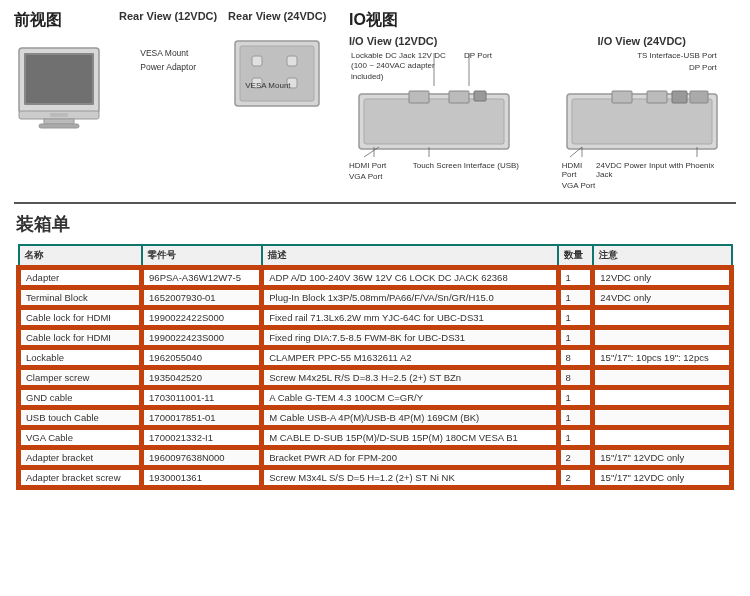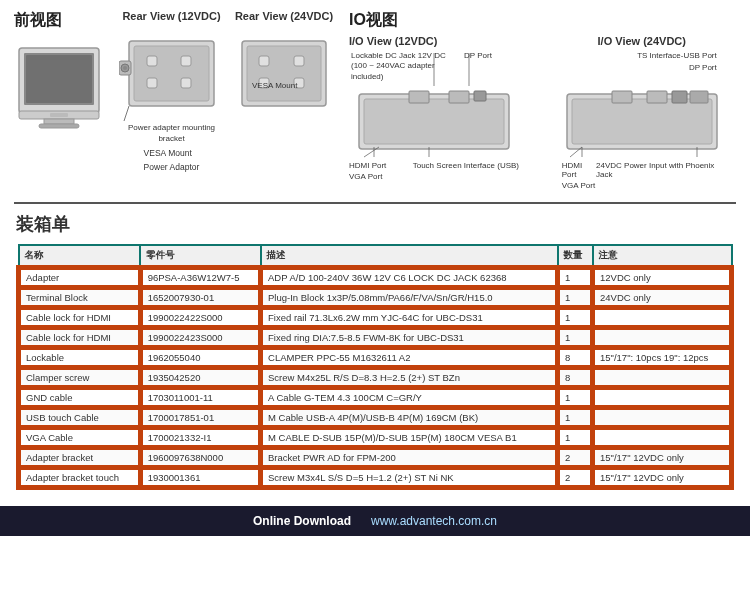--- a/index.html
+++ b/index.html
@@ -154,43 +154,20 @@
 
           <rect x="36" y="70" width="18" height="4" rx="1" fill="#bbb"></rect>
         </svg>
       </div>
     </div>
 
     <div class="top-middle">
 
       <div class="view-block">
         <div class="view-sub-title">Rear View (12VDC)</div>
-        <div style="position:relative;">
-          <svg width="105" height="100" class="view-svg">
-
-            <rect x="10" y="15" width="85" height="65" rx="3" fill="#d5d5d5" stroke="#999" stroke-width="1.5"></rect>
-            <rect x="15" y="20" width="75" height="55" rx="2" fill="#c0c0c0" stroke="#aaa" stroke-width="1"></rect>
-
-            <rect x="28" y="30" width="10" height="10" rx="2" fill="#e0e0e0" stroke="#999" stroke-width="1"></rect>
-            <rect x="62" y="30" width="10" height="10" rx="2" fill="#e0e0e0" stroke="#999" stroke-width="1"></rect>
-            <rect x="28" y="52" width="10" height="10" rx="2" fill="#e0e0e0" stroke="#999" stroke-width="1"></rect>
-            <rect x="62" y="52" width="10" height="10" rx="2" fill="#e0e0e0" stroke="#999" stroke-width="1"></rect>
-
-            <rect x="0" y="35" width="12" height="14" rx="2" fill="#bbb" stroke="#888" stroke-width="1"></rect>
-            <circle cx="6" cy="42" r="4" fill="#999" stroke="#777" stroke-width="1"></circle>
-            <circle cx="6" cy="42" r="2" fill="#888"></circle>
-
-            <line x1="10" y1="80" x2="5" y2="95" stroke="#555" stroke-width="0.8"></line>
-          </svg>
-
-          <div style="position:absolute; bottom:-18px; left:0; font-size:8px; color:#333; text-align:center; width:105px; line-height:1.3;">
-            <span>Power adapter
-mounting bracket</span>
-          </div>
-        </div>
         <div style="margin-top:22px; font-size:8.5px; color:#333; text-align:left; line-height:1.4;">
           <div>VESA Mount</div>
           <div style="margin-top:2px;">Power Adaptor</div>
         </div>
       </div>
 
       <div class="view-block">
         <div class="view-sub-title">Rear View (24VDC)</div>
         <div style="position:relative;">
           <svg width="100" height="100" class="view-svg">
@@ -374,28 +351,24 @@
             <td></td>
           </tr>
           <tr>
             <td>Adapter bracket</td>
             <td>1960097638N000</td>
             <td>Bracket PWR AD for FPM-200</td>
             <td>2</td>
             <td>15"/17" 12VDC only</td>
           </tr>
           <tr>
-            <td>Adapter bracket touch</td>
+            <td>Adapter bracket screw</td>
             <td>1930001361</td>
             <td>Screw M3x4L S/S D=5 H=1.2 (2+) ST Ni NK</td>
             <td>2</td>
             <td>15"/17" 12VDC only</td>
           </tr>
         </tbody>
     </table>
   </div>
 
-  <div class="footer">
-    <span class="footer-label">Online Download</span>
-    <span class="footer-url">www.advantech.com.cn</span>
-  </div>
 
 </div>
 
 </body></html>

